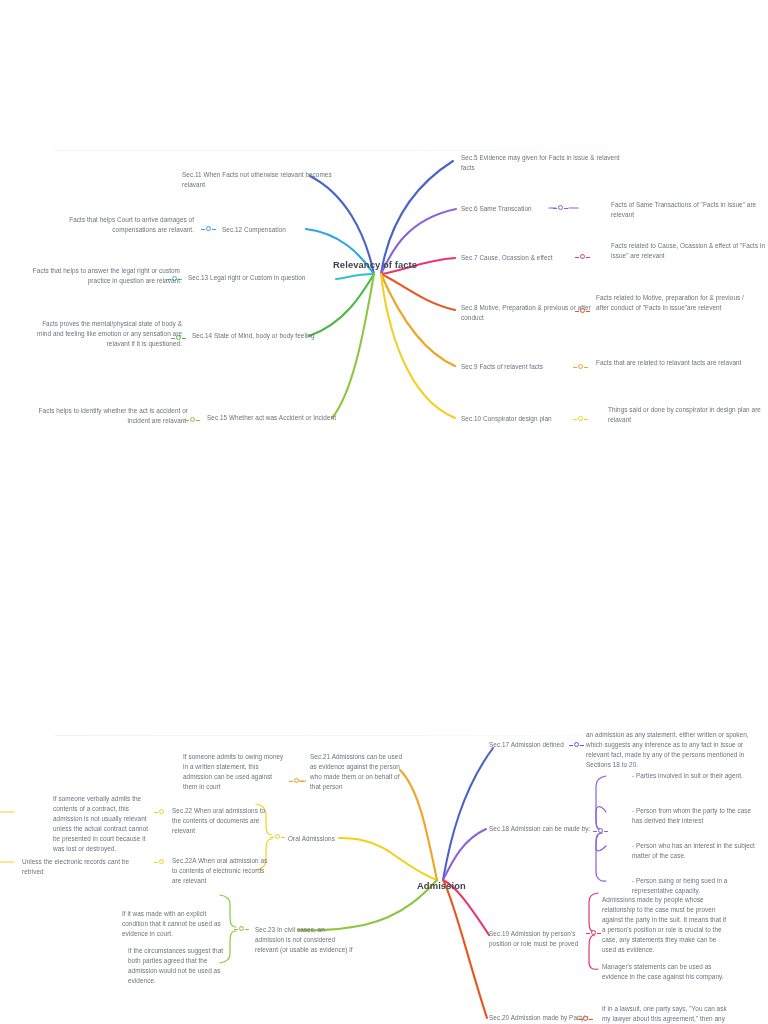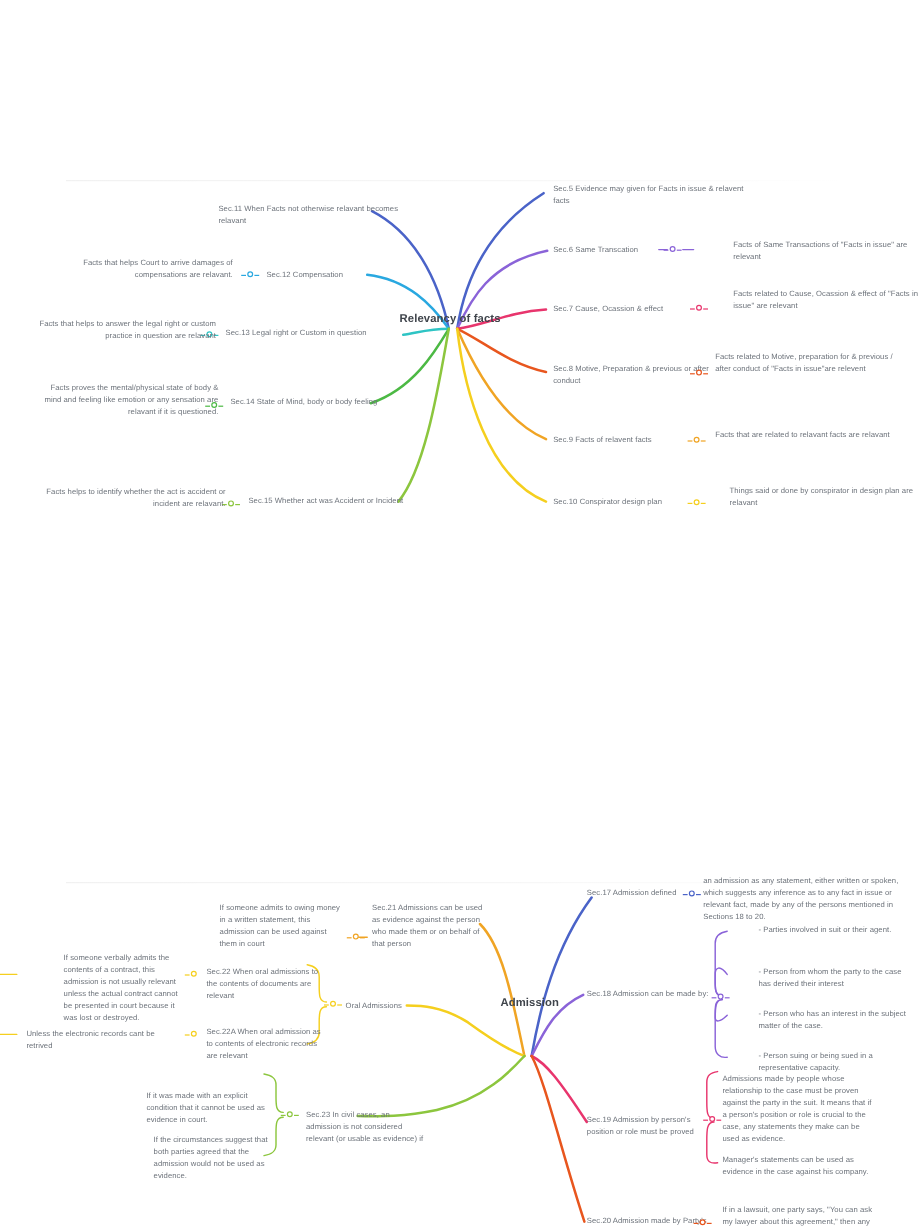--- a/index.html
+++ b/index.html
@@ -182,21 +182,21 @@
   <div class="node w3 ralign" style="left:32px;top:319px;">Facts proves the mental/physical state of body &amp; mind and feeling like emotion or any sensation are relavant if it is questioned.</div>
 
   <div class="node w2" style="left:207px;top:413px;">Sec.15 Whether act was Accident or Incident</div>
   <div class="marker" style="left:186px;top:417px;color:#8cc63e;">
     <span class="dashL"></span>
     <span class="ring"></span>
     <span class="dashR"></span>
   </div>
   <div class="node w3 ralign" style="left:38px;top:406px;">Facts helps to identify whether the act is accident or incident are relavant.</div>
 
-  <div class="central" style="left:417px;top:829px;">
+  <div class="central" style="left:417px;top:880px;">
     <span>Admission</span>
   </div>
 
   <div class="node w5" style="left:489px;top:740px;">Sec.17 Admission defined</div>
   <div class="marker" style="left:570px;top:742px;color:#4a63c8;">
     <span class="dashL"></span>
     <span class="ring"></span>
     <span class="dashR"></span>
   </div>
   <div class="node" style="left:586px;top:730px;width:176px;">an admission as any statement, either written or spoken, which suggests any inference as to any fact in issue or relevant fact, made by any of the persons mentioned in Sections 18 to 20.</div>

